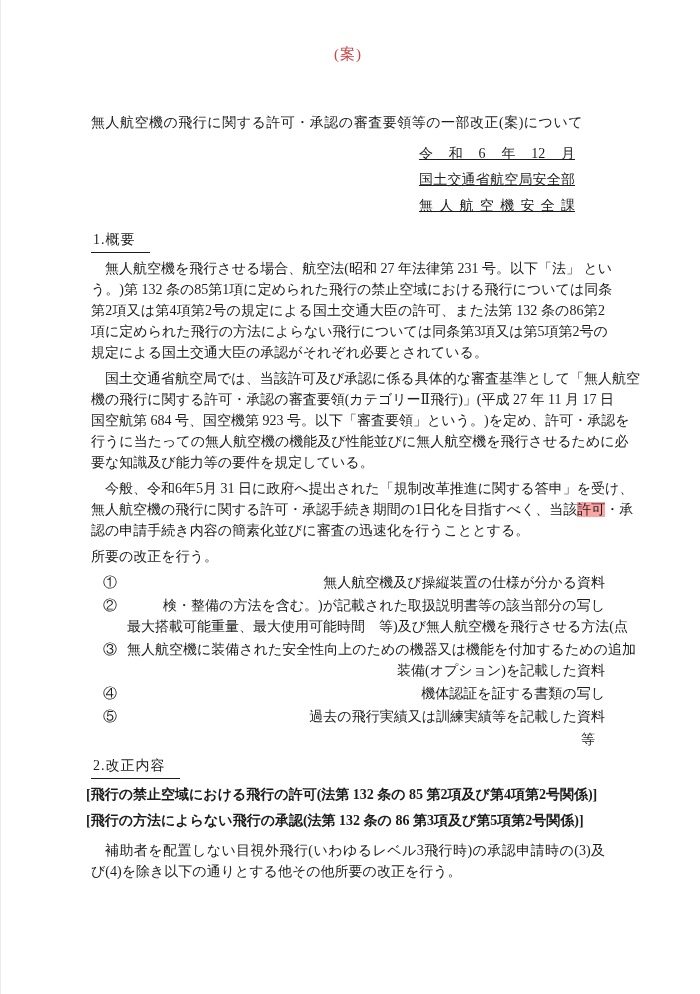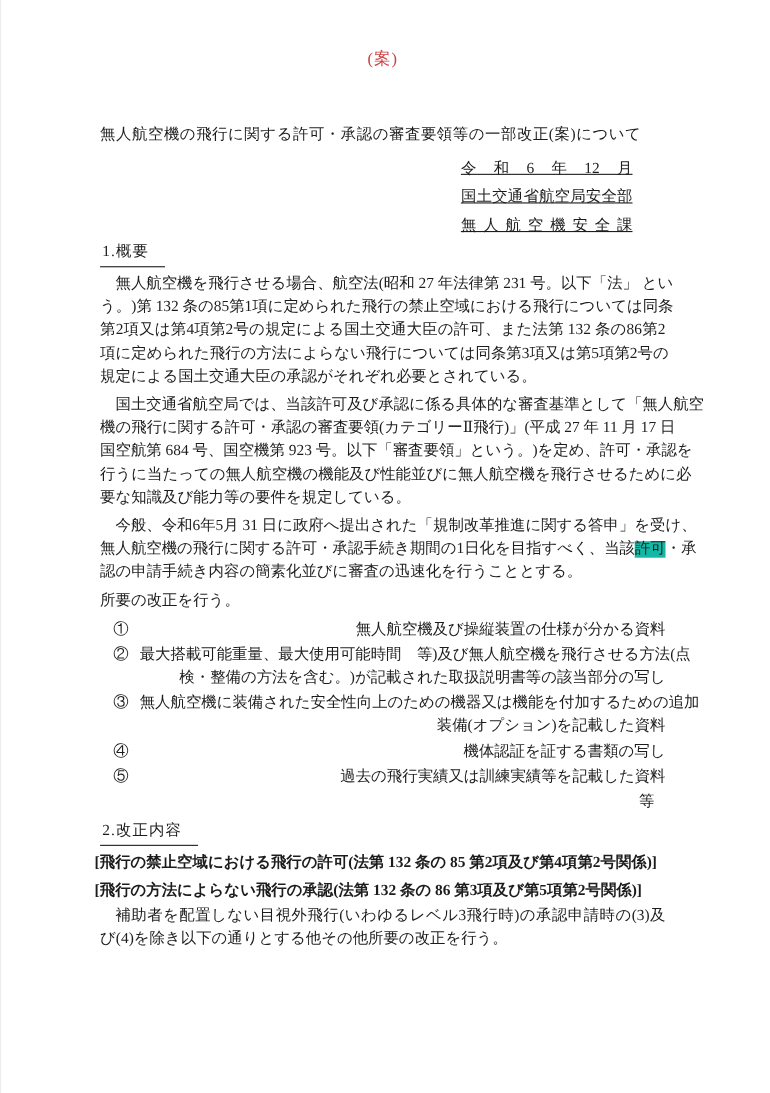--- a/index.html
+++ b/index.html
@@ -33,40 +33,40 @@
     width: 156px;
     margin: 8px 30px 0 auto;
   }
   .byline .bl-line {
     line-height: 26px;
     white-space: nowrap;
     text-align: justify;
     text-align-last: justify;
     text-decoration: underline;
   }
-  .section-heading { line-height: 22px; }
+  .section-heading { margin-top: 10px; line-height: 22px; }
   .sec2-heading { margin-top: 5px; line-height: 22px; }
   .hd {
     display: inline-block;
     padding: 0 14px 1px 2px;
     border-bottom: 1px solid #1c1c1c;
     letter-spacing: 1px;
   }
   .para { margin-top: 5px; }
   .line {
     line-height: 21px;
     white-space: nowrap;
   }
   .jline {
     text-align: justify;
     text-align-last: justify;
   }
   .indent { padding-left: 1em; }
   .indent.jline { text-indent: 1em; padding-left: 0; }
-  .hl { background: #14b8a6; }
+  .hl { background: #fca5a5; }
   .list { margin-top: 5px; }
   .list-item { display: flex; margin-bottom: 2px; }
   .list-item .num {
     flex: 0 0 auto;
     width: 24px;
     margin-left: 12px;
     line-height: 21px;
   }
   .list-item .li-lines { flex: 1 1 auto; min-width: 0; }
   .li-line { display: block; line-height: 21px; white-space: nowrap; text-align: right; }
@@ -77,21 +77,21 @@
     line-height: 21px;
     margin-top: 2px;
   }
   .bracket-line {
     margin-top: 6px;
     line-height: 20px;
     white-space: nowrap;
     margin-left: -5px;
     font-weight: bold;
   }
-  .closing { margin-top: 1px; }
+  .closing { margin-top: 9px; }
 </style>
 </head>
 <body>
 
 <div class="sheet">
 
   <div class="draft">(案)</div>
 
   <div class="title">無人航空機の飛行に関する許可・承認の審査要領等の一部改正(案)について</div>
 
@@ -135,22 +135,22 @@
     <div class="list">
       <div class="list-item">
         <span class="num">①</span>
         <span class="li-lines">
           <span class="li-line">無人航空機及び操縦装置の仕様が分かる資料</span>
         </span>
       </div>
       <div class="list-item">
         <span class="num">②</span>
         <span class="li-lines">
+          <span class="li-line">検・整備の方法を含む。)が記載された取扱説明書等の該当部分の写し</span>
           <span class="li-line jline">最大搭載可能重量、最大使用可能時間　等)及び無人航空機を飛行させる方法(点</span>
-          <span class="li-line">検・整備の方法を含む。)が記載された取扱説明書等の該当部分の写し</span>
         </span>
       </div>
       <div class="list-item">
         <span class="num">③</span>
         <span class="li-lines">
           <span class="li-line jline">無人航空機に装備された安全性向上のための機器又は機能を付加するための追加</span>
           <span class="li-line">装備(オプション)を記載した資料</span>
         </span>
       </div>
       <div class="list-item">

